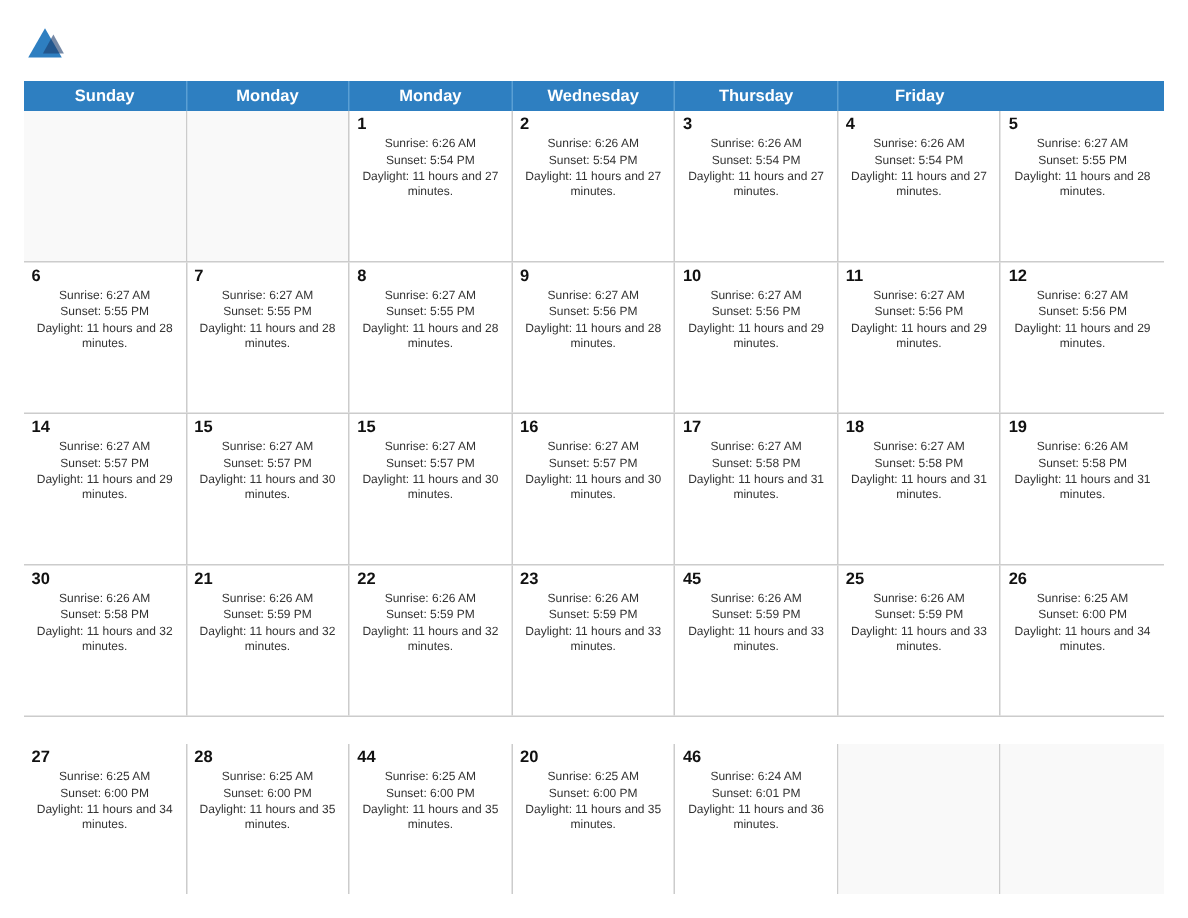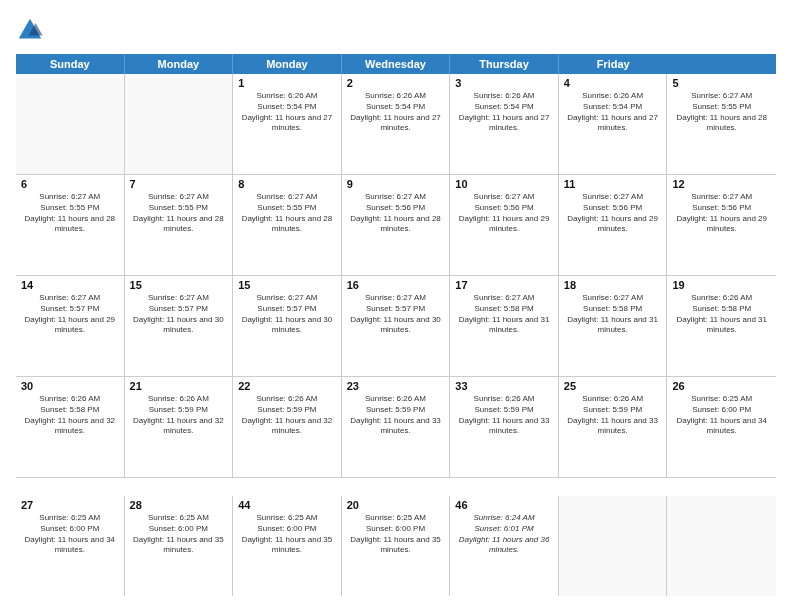--- a/index.html
+++ b/index.html
@@ -280,21 +280,21 @@
 Sunset: 5:59 PM
 Daylight: 11 hours and 32 minutes.</div>
           </div>
           <div class="cal-cell">
             <div class="day-num">23</div>
             <div class="cell-info" style="white-space: pre-line;">Sunrise: 6:26 AM
 Sunset: 5:59 PM
 Daylight: 11 hours and 33 minutes.</div>
           </div>
           <div class="cal-cell">
-            <div class="day-num">33</div>
+            <div class="day-num">45</div>
             <div class="cell-info" style="white-space: pre-line;">Sunrise: 6:26 AM
 Sunset: 5:59 PM
 Daylight: 11 hours and 33 minutes.</div>
           </div>
           <div class="cal-cell">
             <div class="day-num">25</div>
             <div class="cell-info" style="white-space: pre-line;">Sunrise: 6:26 AM
 Sunset: 5:59 PM
 Daylight: 11 hours and 33 minutes.</div>
           </div>
@@ -325,21 +325,21 @@
 Daylight: 11 hours and 35 minutes.</div>
           </div>
           <div class="cal-cell">
             <div class="day-num">20</div>
             <div class="cell-info" style="white-space: pre-line;">Sunrise: 6:25 AM
 Sunset: 6:00 PM
 Daylight: 11 hours and 35 minutes.</div>
           </div>
           <div class="cal-cell">
             <div class="day-num">46</div>
-            <div class="cell-info" style="white-space: pre-line; font-style: italic;">Sunrise: 6:24 AM
+            <div class="cell-info" style="white-space: pre-line;">Sunrise: 6:24 AM
 Sunset: 6:01 PM
 Daylight: 11 hours and 36 minutes.</div>
           </div>
           <div class="cal-cell empty"></div>
           <div class="cal-cell empty"></div>
         </div>
       </div>
   </div>
 </div>
 

